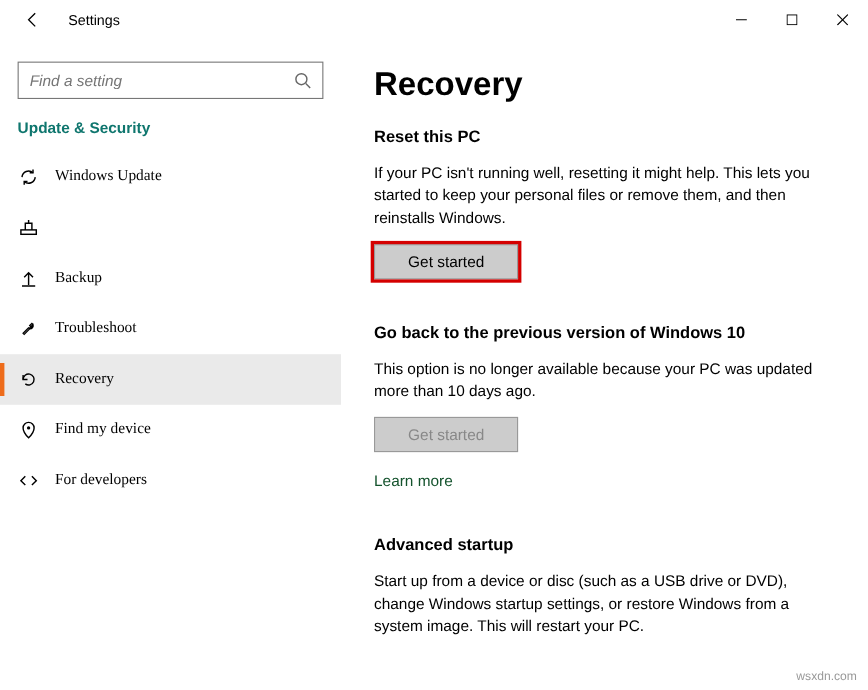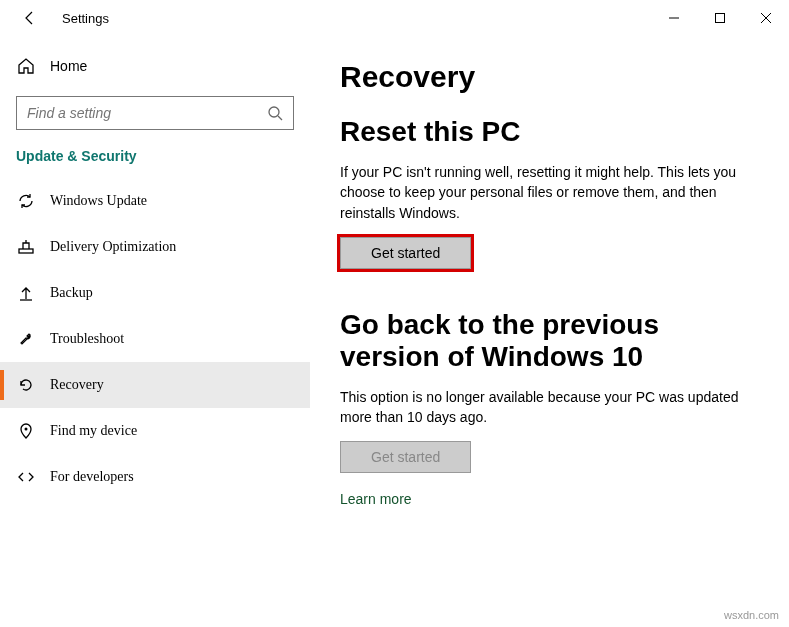--- a/index.html
+++ b/index.html
@@ -18,21 +18,21 @@
     .search-box input { border: none; outline: none; flex: 1; font-size: 14px; font-style: italic; color: #666; background: transparent; }
     .section-header { font-size: 14px; font-weight: 600; color: #0f766e; margin-bottom: 14px; }
     .nav { list-style: none; margin-left: -16px; }
     .nav li { display: flex; align-items: center; height: 46px; padding-left: 16px; cursor: pointer; position: relative; }
     .nav li .icon { width: 20px; display: flex; justify-content: center; color: #333; }
     .nav li .label { margin-left: 14px; font-size: 14px; color: #000; font-family: Liberation Serif, serif; }
     .nav li.active { background: #eaeaea; }
     .nav li.active::before { content: ""; position: absolute; left: 0; top: 8px; bottom: 8px; width: 4px; background: #ee6c1b; }
     .main { flex: 1; padding: 24px 24px 0 30px; overflow: hidden; }
     .page-title { font-size: 30px; font-weight: 600; margin-bottom: 22px; }
-    .section h2 { font-size: 28px; font-weight: 600; margin-bottom: 14px; }
+    .section h2 { font-size: 15px; font-weight: 600; margin-bottom: 14px; }
     .section p { font-size: 14px; color: #000; line-height: 1.45; margin-bottom: 14px; max-width: 420px; }
     .btn { display: inline-block; background: #ccc; border: 1px solid #999; padding: 7px 30px; font-size: 14px; cursor: pointer; }
     .btn.highlight { outline: 3px solid #d40000; outline-offset: 0; }
     .btn.disabled { color: #888; background: #ccc; cursor: default; }
     .section { margin-bottom: 40px; }
     .link { color: #14532d; font-size: 14px; cursor: pointer; display: inline-block; margin-top: 18px; }
     .watermark { position: absolute; bottom: 6px; right: 10px; font-size: 11px; color: #999; }
     svg { display: block; }
   </style>
 </head>
@@ -61,28 +61,20 @@
           <line x1="0" y1="0" x2="10" y2="10" stroke="#000"></line>
           <line x1="10" y1="0" x2="0" y2="10" stroke="#000"></line>
         </svg>
     </div>
   </div>
 </div>
 
 <div class="content">
 
   <div class="sidebar">
-    <div class="home-row">
-      <span class="icon">
-        <svg width="18" height="18" viewBox="0 0 18 18">
-            <path d="M2 8 L9 2 L16 8 V16 H11 V11 H7 V16 H2 Z" fill="none" stroke="#000" stroke-width="1.3"></path>
-          </svg>
-      </span>
-      <span class="label">Home</span>
-    </div>
 
     <div class="search-box">
       <input type="text" placeholder="Find a setting" style="">
       <svg width="16" height="16" viewBox="0 0 16 16">
           <circle cx="7" cy="7" r="5" stroke="#666" fill="none" stroke-width="1.3"></circle>
           <line x1="11" y1="11" x2="15" y2="15" stroke="#666" stroke-width="1.3"></line>
         </svg>
     </div>
 
     <div class="section-header">Update &amp; Security</div>
@@ -97,21 +89,20 @@
           </span>
         <span class="label">Windows Update</span>
       </li>
       <li>
         <span class="icon">
             <svg width="18" height="18" viewBox="0 0 18 18">
               <rect x="2" y="11" width="14" height="4" fill="none" stroke="#000" stroke-width="1.3"></rect>
               <path d="M6 11V5h6v6M9 2v3" fill="none" stroke="#000" stroke-width="1.3"></path>
             </svg>
           </span>
-        <span class="label">Delivery Optimization</span>
       </li>
       <li>
         <span class="icon">
             <svg width="18" height="18" viewBox="0 0 18 18">
               <path d="M9 15V4M5 8l4-4 4 4" fill="none" stroke="#000" stroke-width="1.3"></path>
               <line x1="3" y1="16" x2="15" y2="16" stroke="#000" stroke-width="1.3"></line>
             </svg>
           </span>
         <span class="label">Backup</span>
       </li>
@@ -150,27 +141,31 @@
         <span class="label">For developers</span>
       </li>
     </ul>
   </div>
 
   <div class="main">
     <h1 class="page-title">Recovery</h1>
 
     <div class="section">
       <h2>Reset this PC</h2>
-      <p>If your PC isn't running well, resetting it might help. This lets you choose to keep your personal files or remove them, and then reinstalls Windows.</p>
+      <p>If your PC isn't running well, resetting it might help. This lets you started to keep your personal files or remove them, and then reinstalls Windows.</p>
       <button class="btn highlight">Get started</button>
     </div>
 
     <div class="section">
       <h2>Go back to the previous version of Windows 10</h2>
       <p>This option is no longer available because your PC was updated more than 10 days ago.</p>
       <button class="btn disabled">Get started</button><br>
       <a class="link">Learn more</a>
     </div>
 
+    <div class="section">
+      <h2>Advanced startup</h2>
+      <p>Start up from a device or disc (such as a USB drive or DVD), change Windows startup settings, or restore Windows from a system image. This will restart your PC.</p>
+    </div>
   </div>
 </div>
 
 <div class="watermark">wsxdn.com</div>
 
 </body></html>

